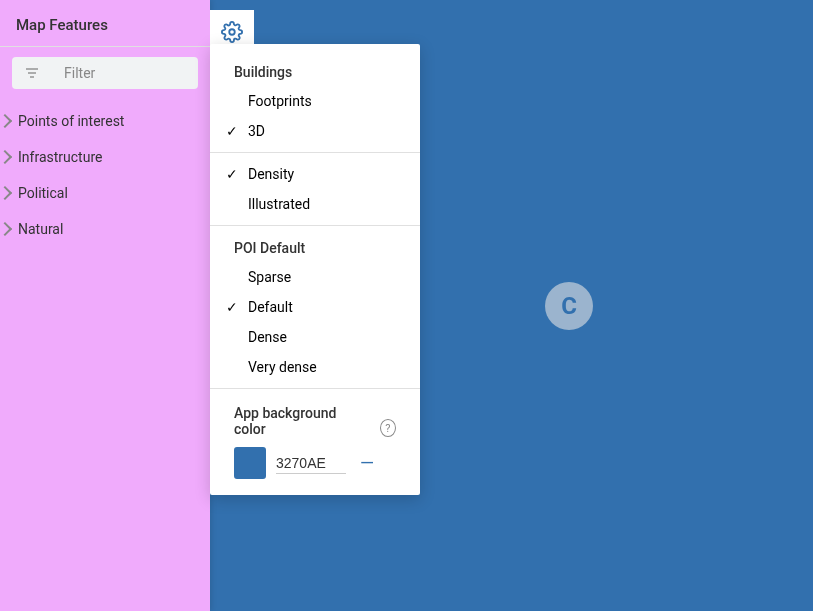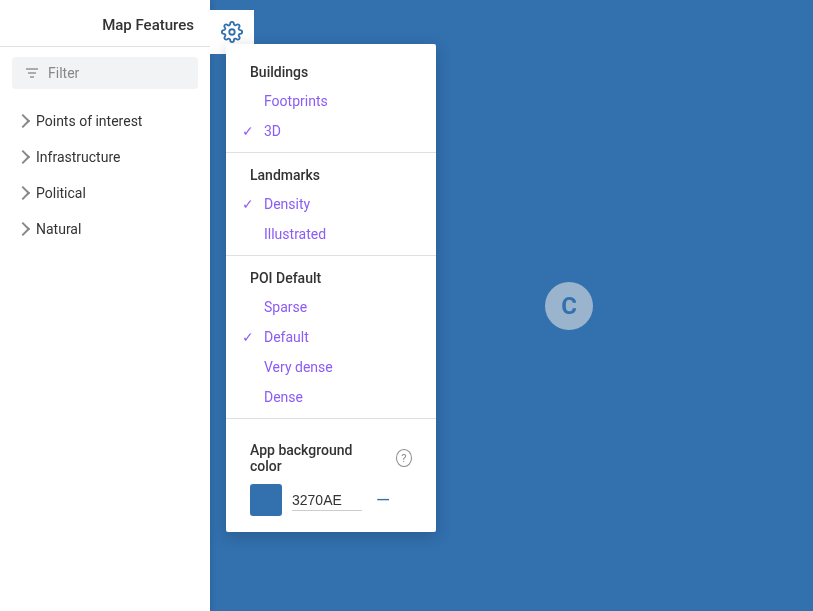--- a/index.html
+++ b/index.html
@@ -31,63 +31,62 @@
       display: flex; align-items: center; justify-content: center;
       font-size: 24px; color: #3270ae; font-weight: bold;
     }
 
     
     .sidebar {
       position: absolute;
       top: 0; left: 0;
       width: 210px;
       height: 100%;
-      background: #ffffff;
+      background: #f0abfc;
       box-shadow: 2px 0 5px rgba(0,0,0,0.1);
       display: flex;
       flex-direction: column;
-      text-align: right;
     }
 
     .sidebar-header {
       padding: 16px 16px 12px 16px;
       font-size: 15px;
       font-weight: 500;
       color: #333;
       border-bottom: 1px solid #e0e0e0;
     }
 
     .sidebar-filter {
       margin: 10px 12px;
       background: #f1f3f4;
       border-radius: 4px;
       padding: 8px 12px;
       display: flex;
       align-items: center;
-      gap: 8px;
+      gap: 24px;
       color: #888;
       font-size: 14px;
       cursor: text;
     }
 
     .filter-icon {
       display: flex;
       align-items: center;
     }
 
     .sidebar-items {
       display: flex;
       flex-direction: column;
       padding: 4px 0;
     }
 
     .sidebar-item {
       display: flex;
       align-items: center;
-      padding: 10px 18px;
+      padding: 10px 0;
       font-size: 14px;
       color: #333;
       cursor: pointer;
       gap: 8px;
     }
 
     .chevron-right {
       width: 10px;
       height: 10px;
       border-right: 2px solid #888;
@@ -106,42 +105,42 @@
       border: none;
       display: flex; align-items: center; justify-content: center;
       cursor: pointer;
       z-index: 10;
     }
 
     
     .dropdown-panel {
       position: absolute;
       top: 44px;
-      left: 226px;
+      left: 210px;
       width: 210px;
       background: #fff;
       box-shadow: 0 4px 16px rgba(0,0,0,0.18);
       z-index: 20;
       border-radius: 2px;
       padding: 12px 0 16px 0;
     }
 
     .dropdown-section-title {
       padding: 8px 24px 6px 24px;
       font-size: 14px;
       font-weight: 500;
       color: #333;
     }
 
     .dropdown-item {
       display: flex;
       align-items: flex-end;
       padding: 7px 24px 7px 38px;
       font-size: 14px;
-      color: #8b5cf6;
+      color: #000000;
       cursor: pointer;
       position: relative;
     }
 
     .dropdown-item .check-icon {
       position: absolute;
       left: 16px;
       display: flex; align-items: center;
     }
 
@@ -151,24 +150,23 @@
       margin: 6px 0;
     }
 
     
     .app-bg-section {
       padding: 10px 24px 0 24px;
     }
 
     .app-bg-title-row {
       display: flex;
-      align-items: center;
+      align-items: flex-end;
       gap: 24px;
       margin-bottom: 10px;
-      margin-top: 7px;
     }
 
     .app-bg-title {
       font-size: 14px;
       font-weight: 500;
       color: #333;
     }
 
     .help-icon {
       width: 18px; height: 18px;
@@ -275,44 +273,43 @@
   <div class="dropdown-item">
     <span>Footprints</span>
   </div>
   <div class="dropdown-item">
     <span class="check-icon">✓</span>
     <span>3D</span>
   </div>
 
   <hr class="dropdown-divider">
 
-  <div class="dropdown-section-title">Landmarks</div>
   <div class="dropdown-item">
     <span class="check-icon">✓</span>
     <span>Density</span>
   </div>
   <div class="dropdown-item">
     <span>Illustrated</span>
   </div>
 
   <hr class="dropdown-divider">
 
   <div class="dropdown-section-title">POI Default</div>
   <div class="dropdown-item">
     <span>Sparse</span>
   </div>
   <div class="dropdown-item">
     <span class="check-icon">✓</span>
     <span>Default</span>
   </div>
   <div class="dropdown-item">
+    <span>Dense</span>
+  </div>
+  <div class="dropdown-item">
     <span>Very dense</span>
-  </div>
-  <div class="dropdown-item">
-    <span>Dense</span>
   </div>
 
   <hr class="dropdown-divider">
 
   <div class="app-bg-section">
     <div class="app-bg-title-row">
       <span class="app-bg-title">App background color</span>
       <div class="help-icon">
         <span>?</span>
       </div>

